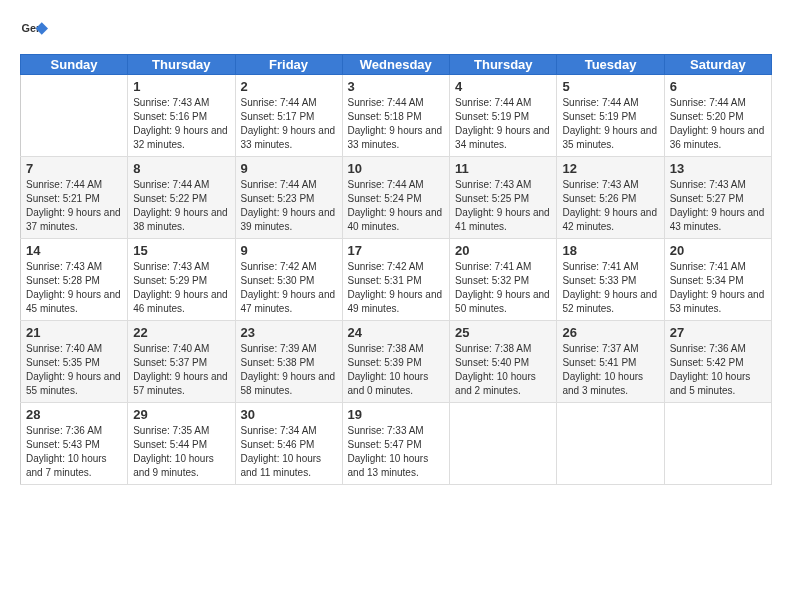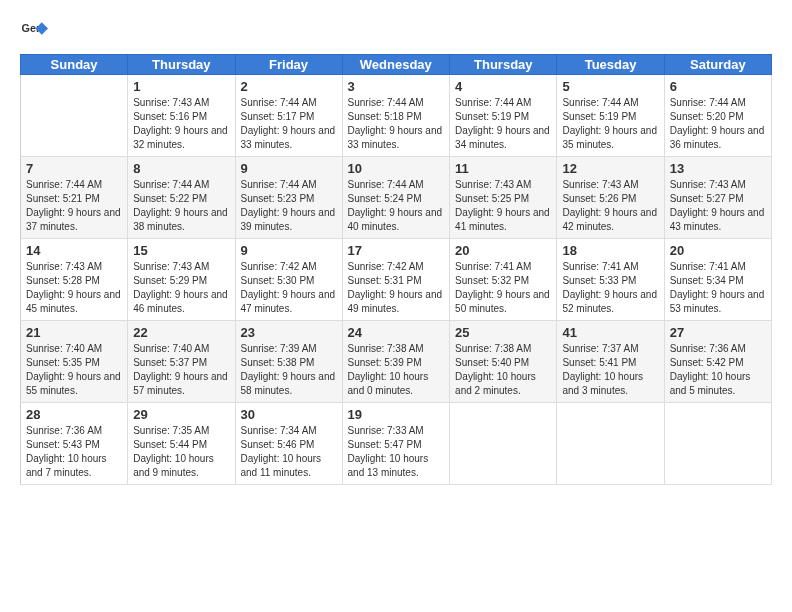--- a/index.html
+++ b/index.html
@@ -229,21 +229,21 @@
         </td>
         <td>
           <span class="day-number">24</span>
           <div class="cell-content">Sunrise: 7:38 AM<br>Sunset: 5:39 PM<br>Daylight: 10 hours and 0 minutes.</div>
         </td>
         <td>
           <span class="day-number">25</span>
           <div class="cell-content">Sunrise: 7:38 AM<br>Sunset: 5:40 PM<br>Daylight: 10 hours and 2 minutes.</div>
         </td>
         <td>
-          <span class="day-number">41</span>
+          <span class="day-number">26</span>
           <div class="cell-content">Sunrise: 7:37 AM<br>Sunset: 5:41 PM<br>Daylight: 10 hours and 3 minutes.</div>
         </td>
         <td>
           <span class="day-number">27</span>
           <div class="cell-content">Sunrise: 7:36 AM<br>Sunset: 5:42 PM<br>Daylight: 10 hours and 5 minutes.</div>
         </td>
       </tr>
       <tr>
         <td>
           <span class="day-number">28</span>

